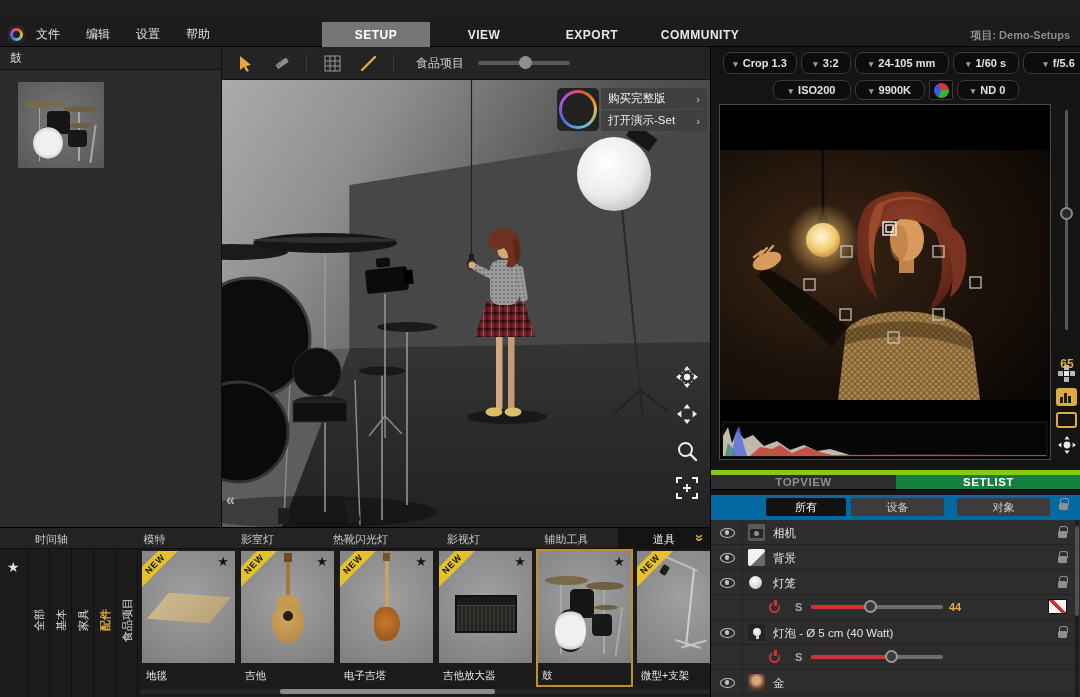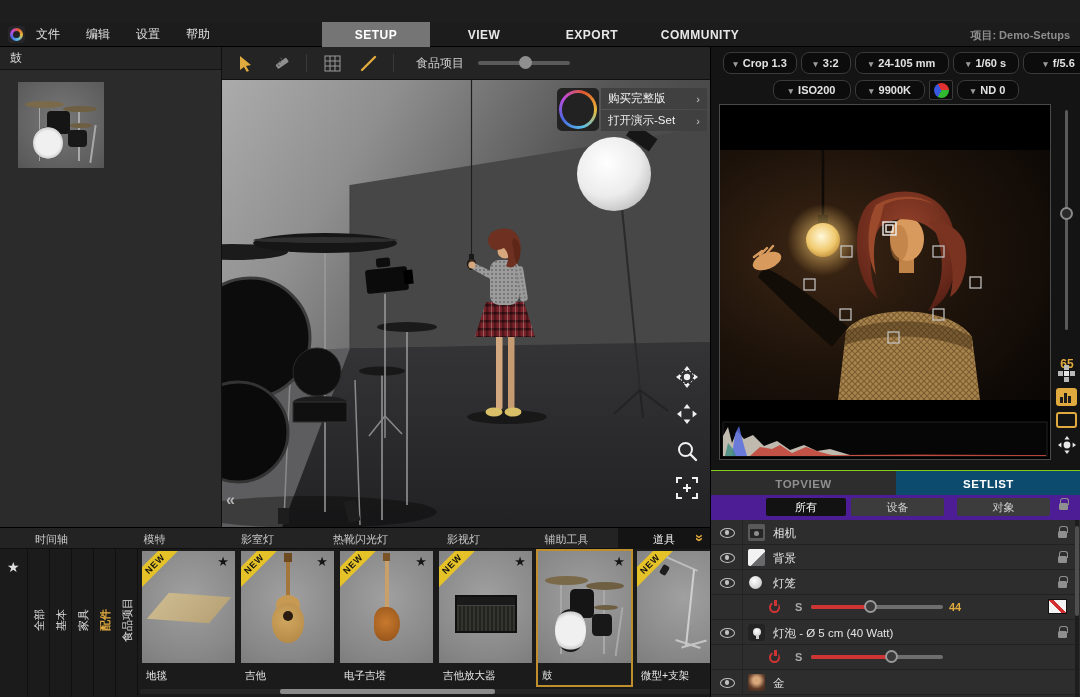--- a/index.html
+++ b/index.html
@@ -62,25 +62,25 @@
   .preview { position:absolute; left:8px; top:57px; width:332px; height:356px; border:1px solid #4a4a4a; background:#000; }
   .strip { position:absolute; left:342px; top:57px; width:28px; height:356px; }
   .vslider { position:absolute; left:12px; top:6px; width:3px; height:220px; background:#5a5a5a; border-radius:2px; }
   .vslider .thumb { position:absolute; left:-5px; top:44%; width:13px; height:13px; border-radius:50%; border:2px solid #8a8a8a; background:#2a2a2a; }
   .strip-val { position:absolute; left:0; top:240px; width:28px; text-align:center; color:#e0aa3e; font-size:12px; font-weight:bold;margin-top:13px; }
   .strip-ic { position:absolute; left:3px; width:21px; height:18px; display:flex; align-items:center; justify-content:center; }
   .ic-plusgrid { top:260px; }
   .ic-hist { top:284px; background:#e0aa3e; border-radius:3px; }
   .ic-mon { top:308px; border:2px solid #e0aa3e; border-radius:3px; height:16px; }
   .ic-orbit { top:332px; }
-  .rp-tabs { position:absolute; left:0; top:423px; width:370px; height:28px; display:flex; border-top:1px solid #84cc16; border-bottom:1px solid #000; }
+  .rp-tabs { position:absolute; left:0; top:423px; width:370px; height:20px; display:flex; border-top:5px solid #84cc16; border-bottom:1px solid #000; }
   .rp-tab { flex:1; display:flex; align-items:center; justify-content:center; font-size:11.5px; font-weight:bold; letter-spacing:.5px; }
   .rp-tab.inactive { background:#2d2d2d; color:#8f8f8f; }
-  .rp-tab.active { background:#0c4a6e; color:#fff; }
-  .rp-filters { position:absolute; left:0; top:448px; width:370px; height:35px; background:#4c1d95; border-bottom:1px solid #1c1c1c;text-align:center; }
+  .rp-tab.active { background:#15803d; color:#fff; }
+  .rp-filters { position:absolute; left:0; top:448px; width:370px; height:35px; background:#0369a1; border-bottom:1px solid #1c1c1c;text-align:center; }
   .filter-btn { position:absolute; top:3px; height:18px; border-radius:2px; font-size:11px; display:flex; align-items:center; justify-content:center; color:#cfcfcf; background:#3c3c3c; }
   .filter-btn.active { background:#121212; color:#fff; }
   .rp-list { position:absolute; left:0; top:473px; width:370px; height:177px; background:#2b2b2b;text-align:right; }
   .row { position:absolute; left:0; width:370px; height:25px; background:#2d2d2d; border-bottom:1px solid #222; }
   .eye { position:absolute; left:9px; top:8px; width:15px; height:10px; border:1.5px solid #c0c0c0; border-radius:50%; }
   .eye::after { content:''; position:absolute; left:3.5px; top:1.2px; width:4.5px; height:4.5px; border-radius:50%; background:#c0c0c0; }
   .row .coldiv { position:absolute; left:31px; top:0; width:1px; height:25px; background:#242424; }
   .row-ic { position:absolute; left:37px; top:4px; width:17px; height:17px; border-radius:2px; background:#4a4a4a; overflow:hidden; }
   .row-label { position:absolute; left:62px; top:6px; font-size:11.5px; color:#e3e3e3; }
   .lock { position:absolute; right:14px; top:11px; width:9px; height:7px; background:#8f8f8f; border-radius:1.5px; }

